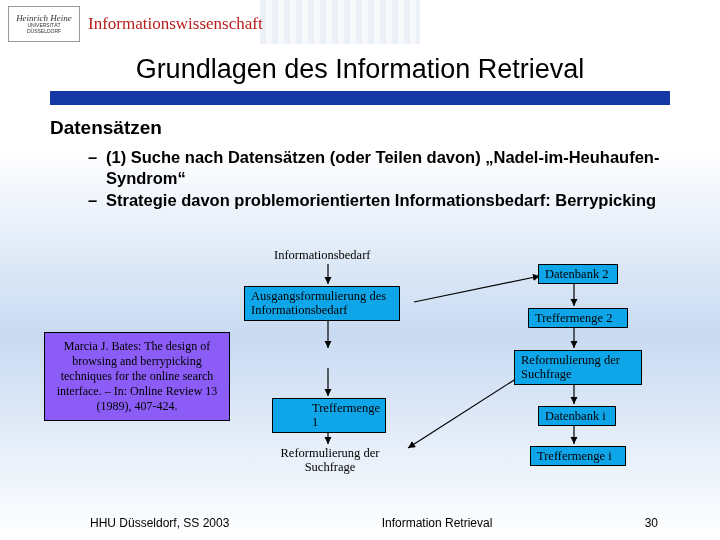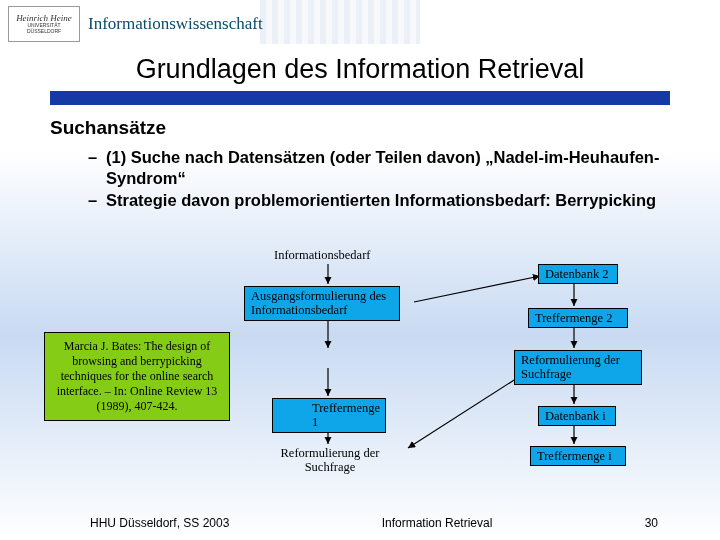--- a/index.html
+++ b/index.html
@@ -17,21 +17,21 @@
   .hhu-logo {
     width: 72px; height: 36px; border: 1px solid #999;
     background: #fff;
     display: flex; flex-direction: column; justify-content: center; align-items: center;
     font-size: 5px; color: #333; text-align: center; line-height: 1.1;
     position: relative;
   }
   .hhu-logo .scribble { font-style: italic; font-family: 'Brush Script MT', cursive; font-size: 9px; }
   .dept {
     font-family: "Times New Roman", serif;
-    font-size: 17px; color: #0c4a6e;
+    font-size: 17px; color: #b91c1c;
   }
   .bg-strip {
     position: absolute; top: 0; left: 260px; height: 44px; width: 160px;
     background: repeating-linear-gradient(90deg,#d8e2ee 0 6px,#eef2f7 6px 12px);
     opacity: .5; z-index: -1;
   }
   .title {
     text-align: center;
     font-size: 27px;
     padding: 10px 0 6px 0;
@@ -79,21 +79,21 @@
     font-size: 12.5px;
     font-family: "Times New Roman", serif;
     line-height: 1.15;
   }
   svg.arrows { position:absolute; left:0; top:0; width:440px; height:240px; }
   .citation {
     position: absolute;
     left: 44px; top: 332px;
     width: 186px;
     border: 1px solid #000;
-    background: #84cc16;
+    background: #8b5cf6;
     font-family: "Times New Roman", serif;
     font-size: 12px;
     text-align: center;
     padding: 6px 6px;
     line-height: 1.25;
   }
   .footer {
     position: absolute; bottom: 10px; left: 0; width: 720px;
     display: flex; justify-content: space-between;
     font-size: 12px; color: #000;
@@ -111,21 +111,21 @@
     <div>UNIVERSITÄT</div>
     <div>DÜSSELDORF</div>
   </div>
   <div class="dept">Informationswissenschaft</div>
 </div>
 
 <div class="title">Grundlagen des Information Retrieval</div>
 <div class="blue-bar"></div>
 
 <div class="section">
-  <div class="h2">Suchansätze</div>
+  <div class="h2">Datensätzen</div>
   <div class="bullets">
     <div class="bullet">(1) Suche nach Datensätzen (oder Teilen davon) „Nadel-im-Heuhaufen-Syndrom“</div>
     <div class="bullet">Strategie davon problemorientierten Informationsbedarf: Berrypicking</div>
   </div>
 </div>
 
 <div class="diagram">
   <svg class="arrows">
     <defs>
       <marker id="ah" markerWidth="8" markerHeight="8" refX="6" refY="3" orient="auto">

